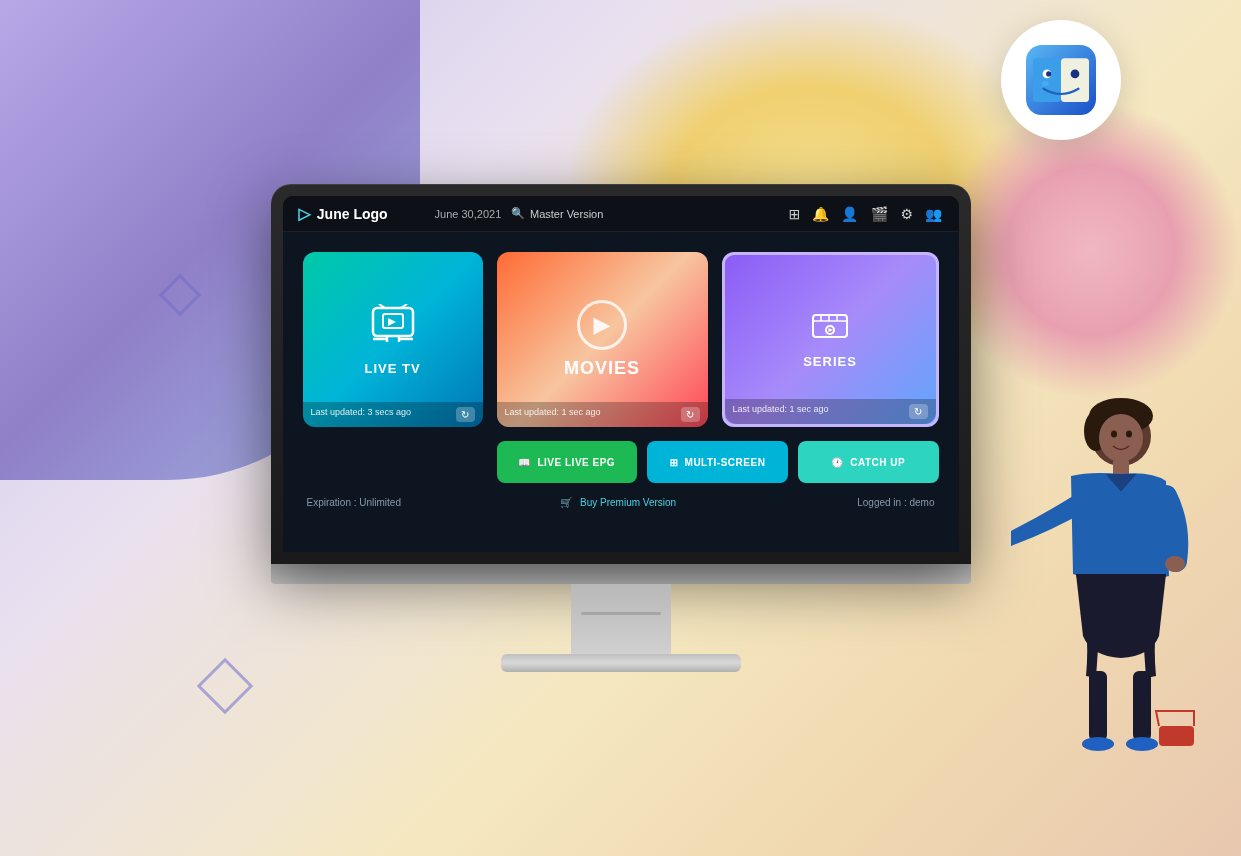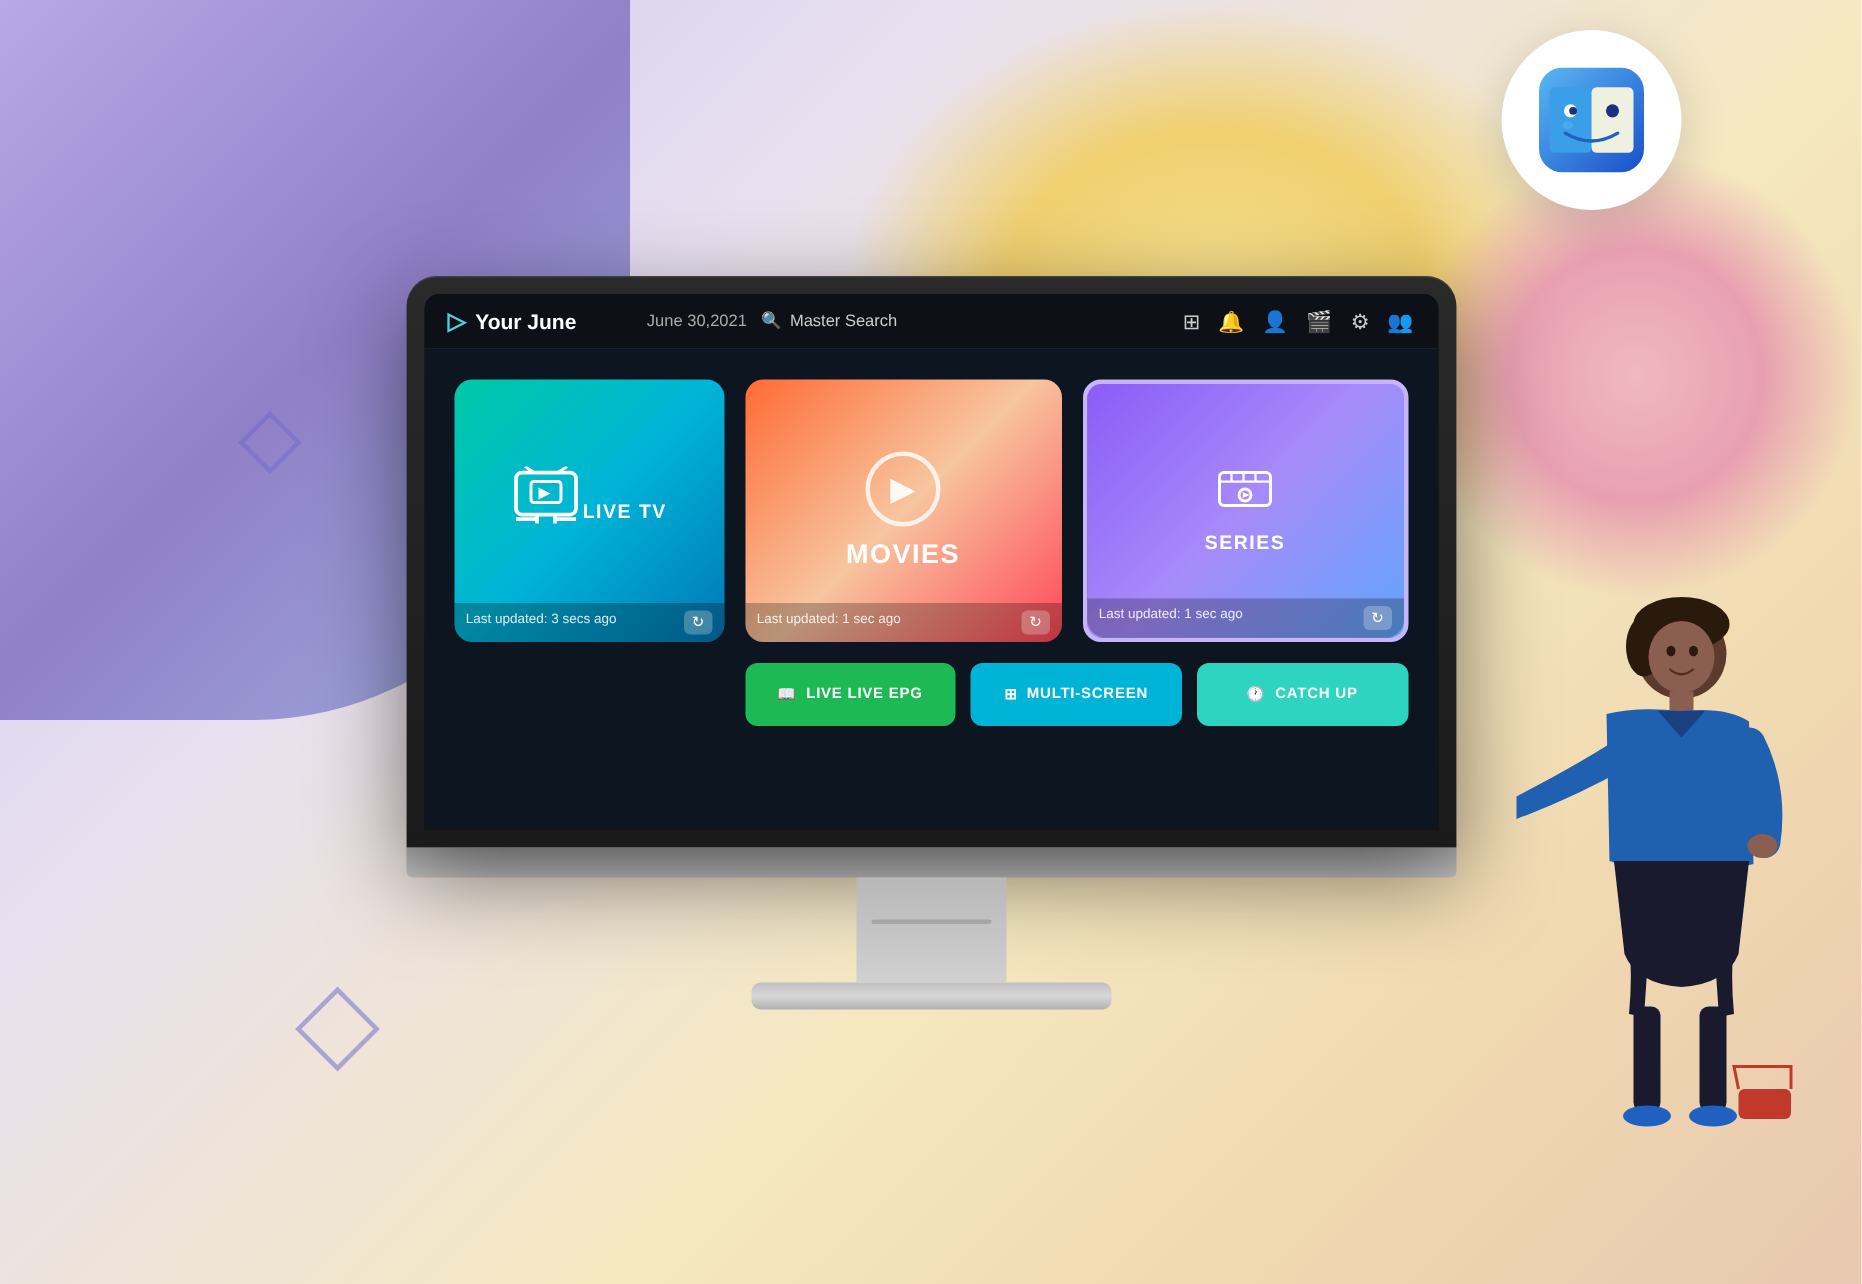--- a/index.html
+++ b/index.html
@@ -166,21 +166,21 @@
       margin-bottom: 14px;
     }
 
     
     .card-live-tv {
       width: 180px;
       height: 175px;
       background: linear-gradient(135deg, #00c9a7 0%, #00b4d8 50%, #0077b6 100%);
       border-radius: 12px;
       display: flex;
-      flex-direction: row;
+      flex-direction: column;
       align-items: center;
       justify-content: center;
       position: relative;
       cursor: pointer;
       flex-shrink: 0;
     }
     .card-live-tv .card-label {
       color: white;
       font-size: 13px;
       font-weight: bold;
@@ -397,26 +397,26 @@
 </div>
 
 <div class="imac-wrapper">
 
   <div class="imac-screen-outer">
     <div class="imac-bezel">
 
       <div class="top-bar">
         <div class="logo-area">
           <span class="logo-play">▷</span>
-          <span>Your June</span>
+          <span>June Logo</span>
         </div>
         <div class="date-area">June 30,2021</div>
         <div class="search-area">
           <span>🔍</span>
-          <span>Master Search</span>
+          <span>Master Version</span>
         </div>
         <div class="nav-icons">
           <span class="nav-icon">⊞</span>
           <span class="nav-icon">🔔</span>
           <span class="nav-icon">👤</span>
           <span class="nav-icon">🎬</span>
           <span class="nav-icon">⚙</span>
           <span class="nav-icon">👥</span>
         </div>
       </div>
@@ -488,20 +488,28 @@
           <div class="feature-card multi">
             <span>⊞</span>
             <span>MULTI-SCREEN</span>
           </div>
           <div class="feature-card catchup">
             <span>🕐</span>
             <span>CATCH UP</span>
           </div>
         </div>
 
+        <div class="status-row">
+          <div class="status-expiry">Expiration : Unlimited</div>
+          <div class="status-buy">
+            <span>🛒</span>
+            <span>Buy Premium Version</span>
+          </div>
+          <div class="status-login">Logged in : demo</div>
+        </div>
 
       </div>
     </div>
   </div>
 
   <div class="imac-chin">
     <div class="apple-logo" style="position:relative;top:0;left:0;transform:none;display:flex;align-items:center;justify-content:center;height:100%;font-size:14px;color:#888;"></div>
   </div>
 
   <div class="imac-neck">

